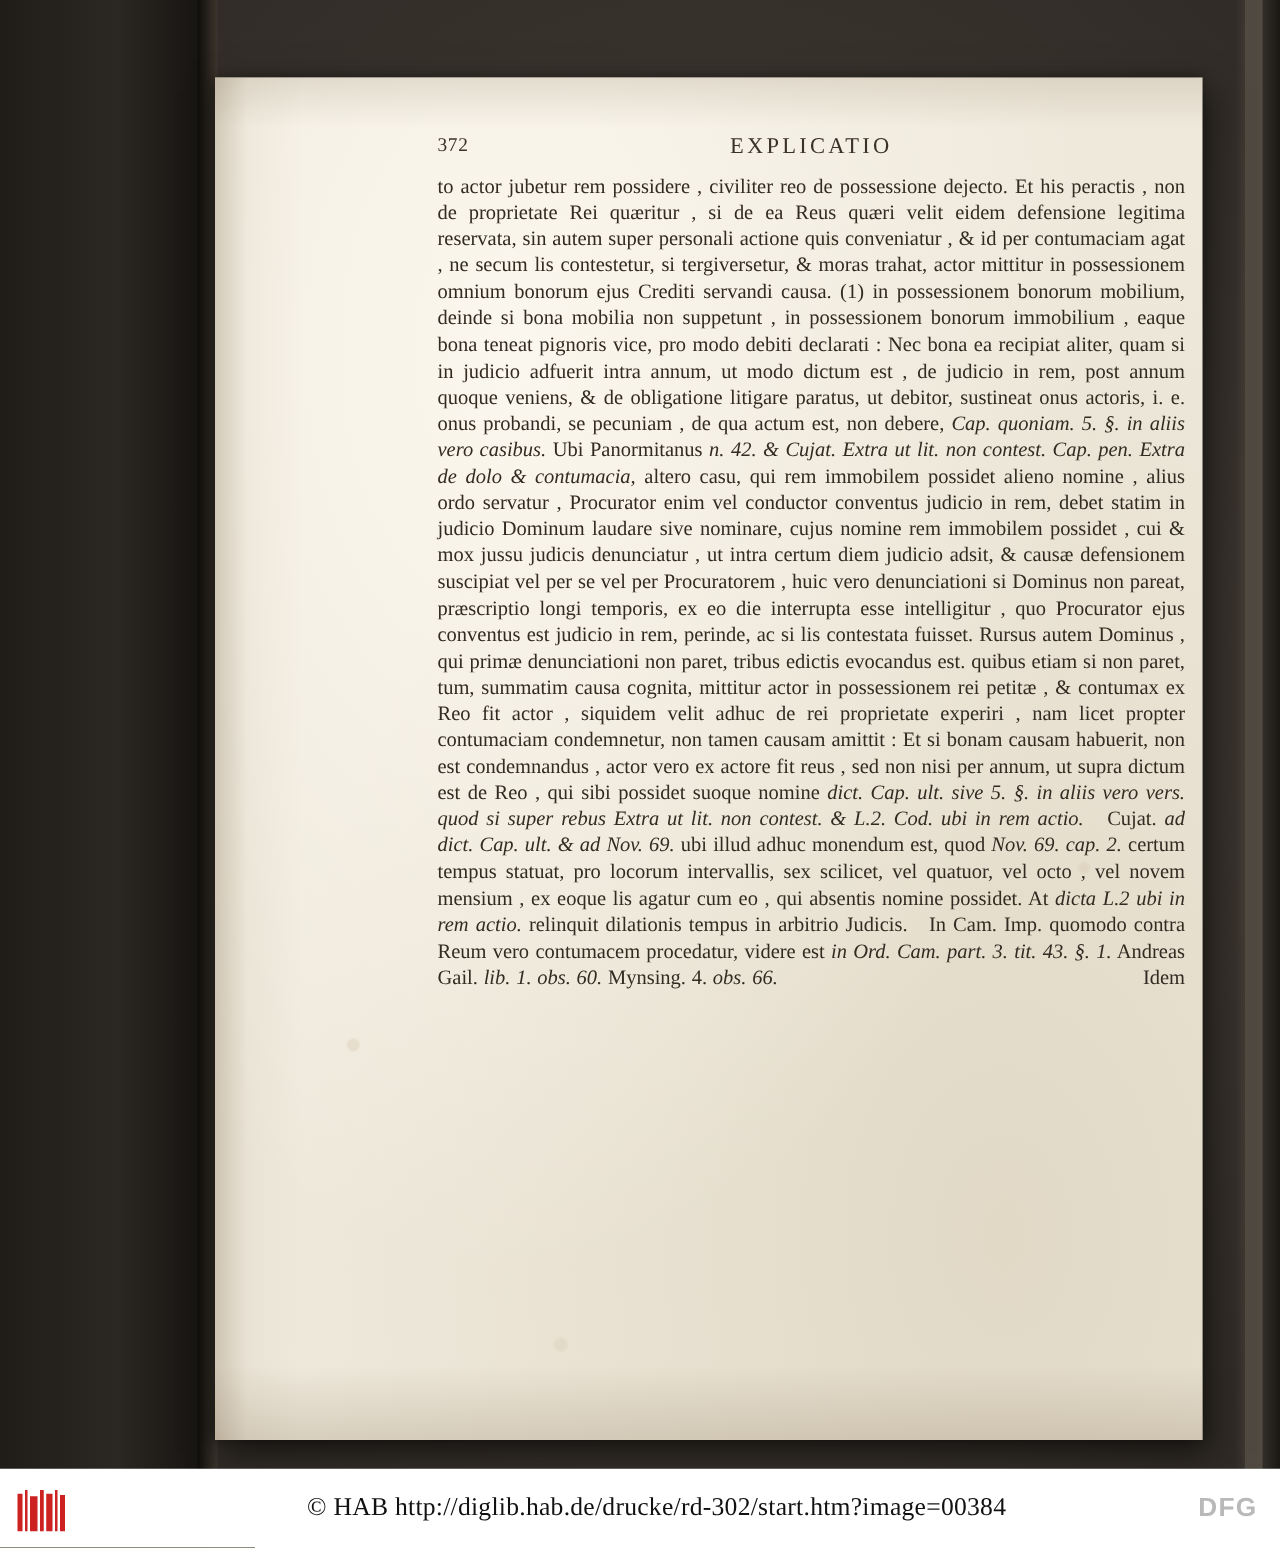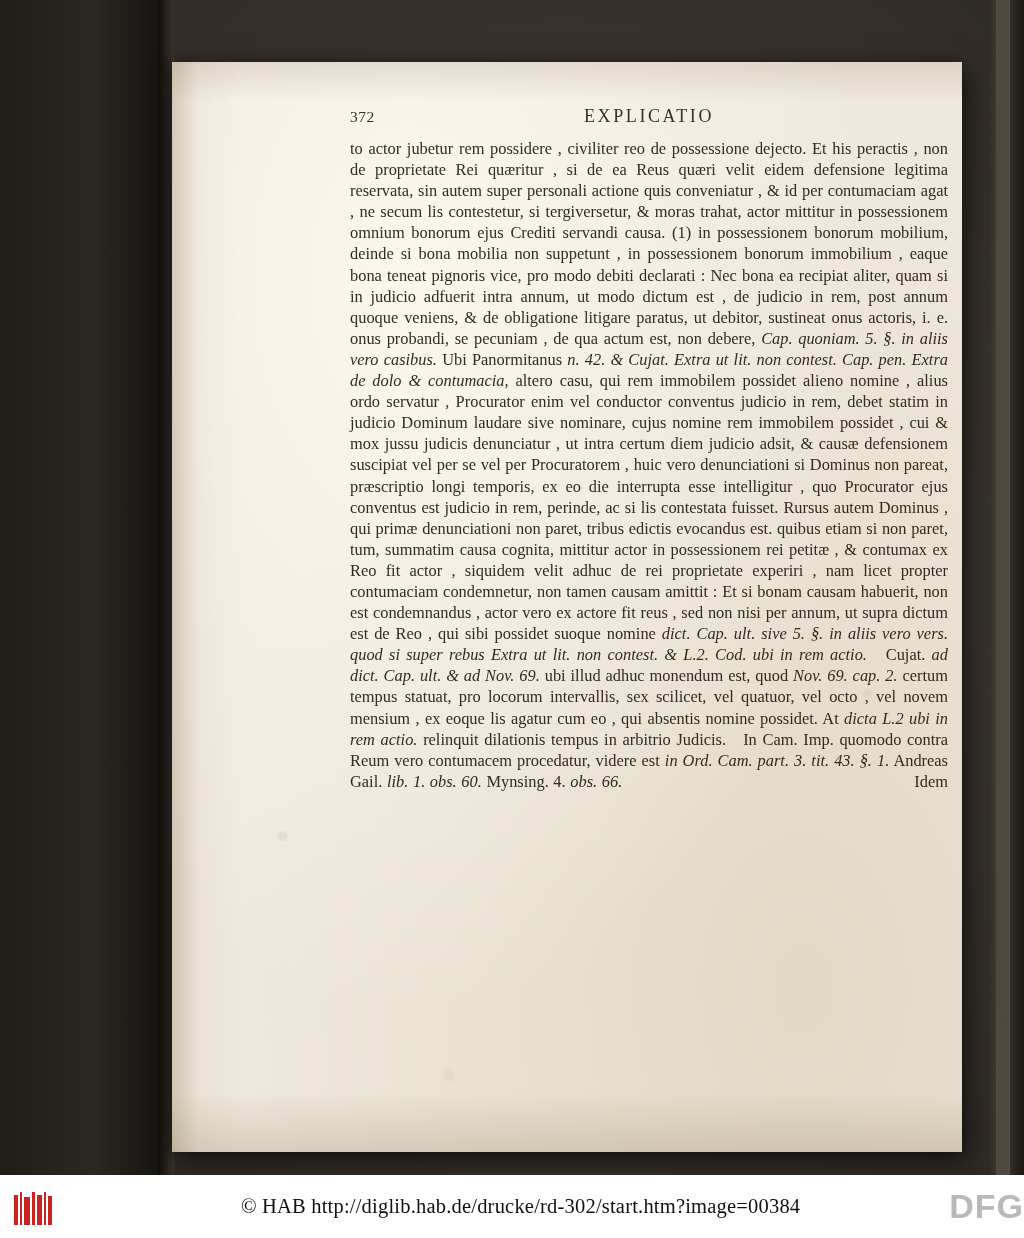--- a/index.html
+++ b/index.html
@@ -169,23 +169,24 @@
   .barcode span:nth-child(7) { width: 4px; height: 29px; }
   .footer-text {
     flex: 1;
     text-align: center;
     font-family: "Liberation Serif", serif;
     font-size: 20.5px;
     color: #111111;
     letter-spacing: .2px;
   }
   .dfg {
+    margin-right: 18px;
     font-family: "Liberation Sans", sans-serif;
     font-weight: bold;
-    font-size: 34px;
+    font-size: 21px;
     letter-spacing: 1px;
     color: #b9b9b9;
   }
 </style>
 </head>
 <body>
 
 <div class="viewer">
   <div class="mount"></div>
   <div class="gutter"></div>

